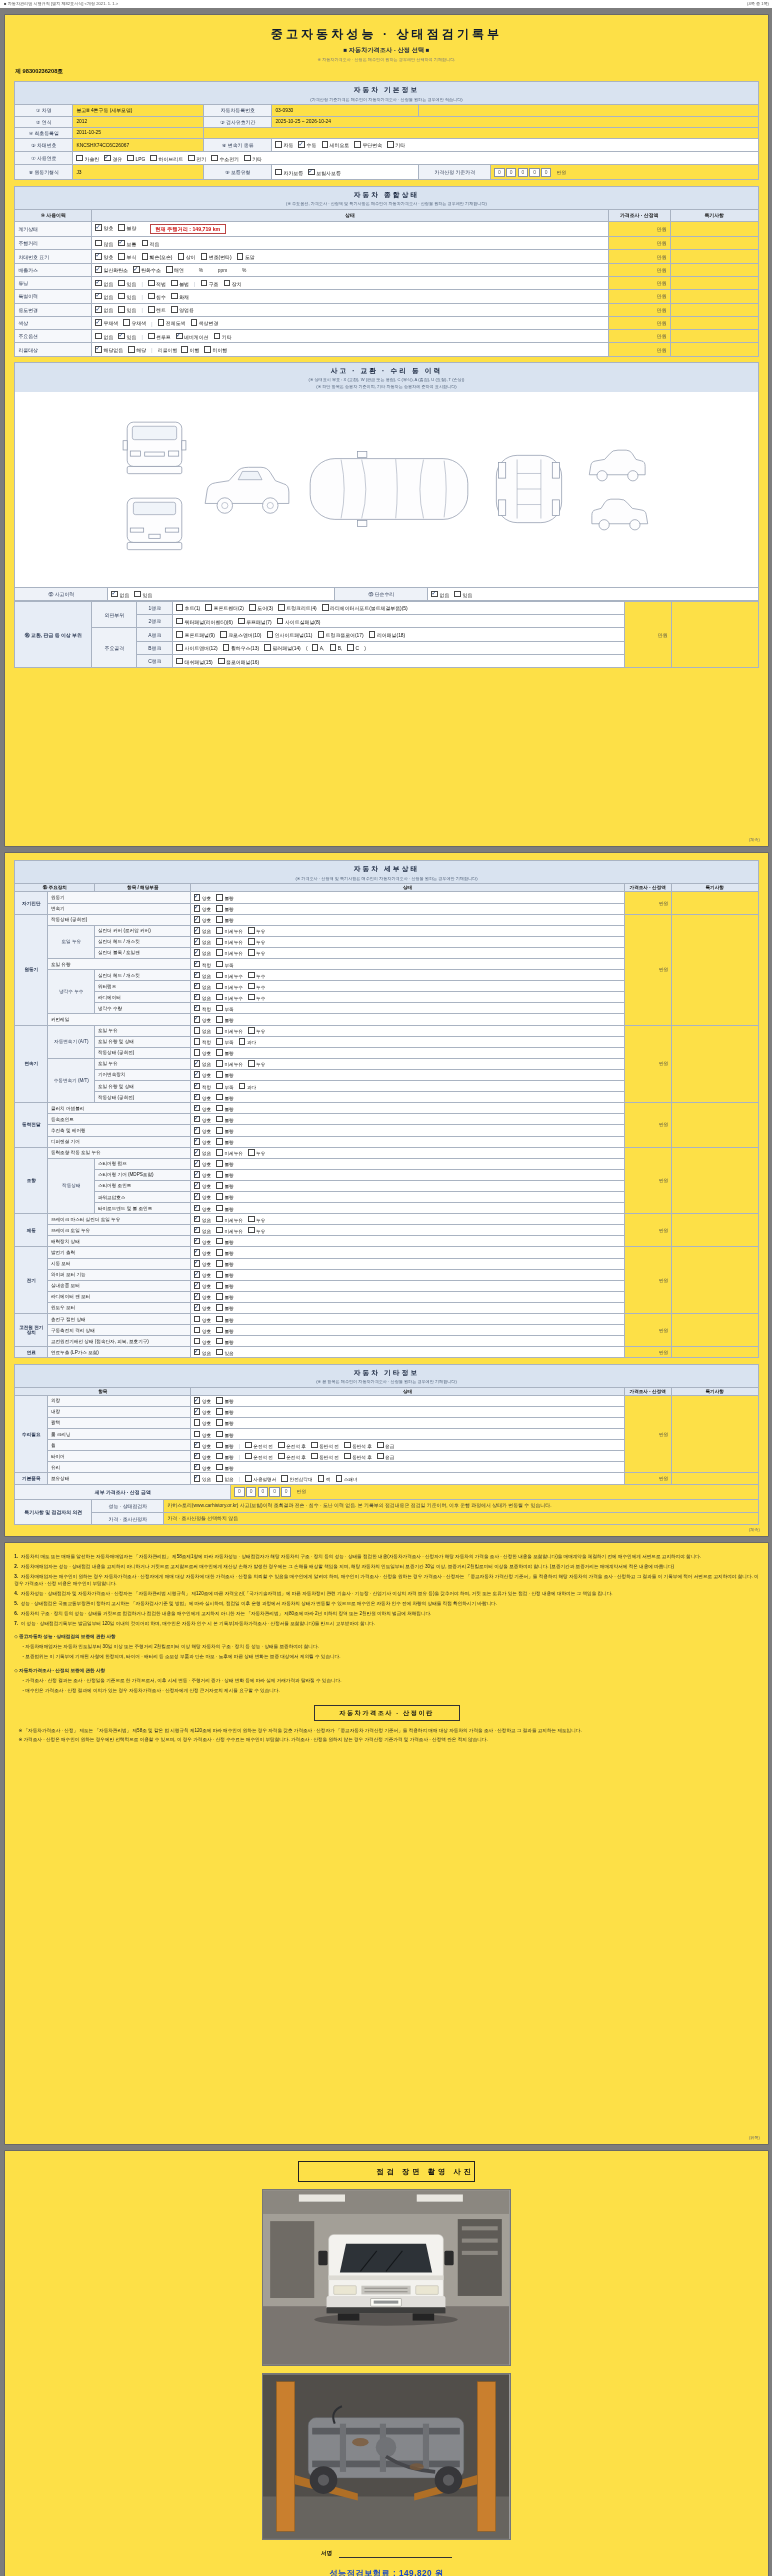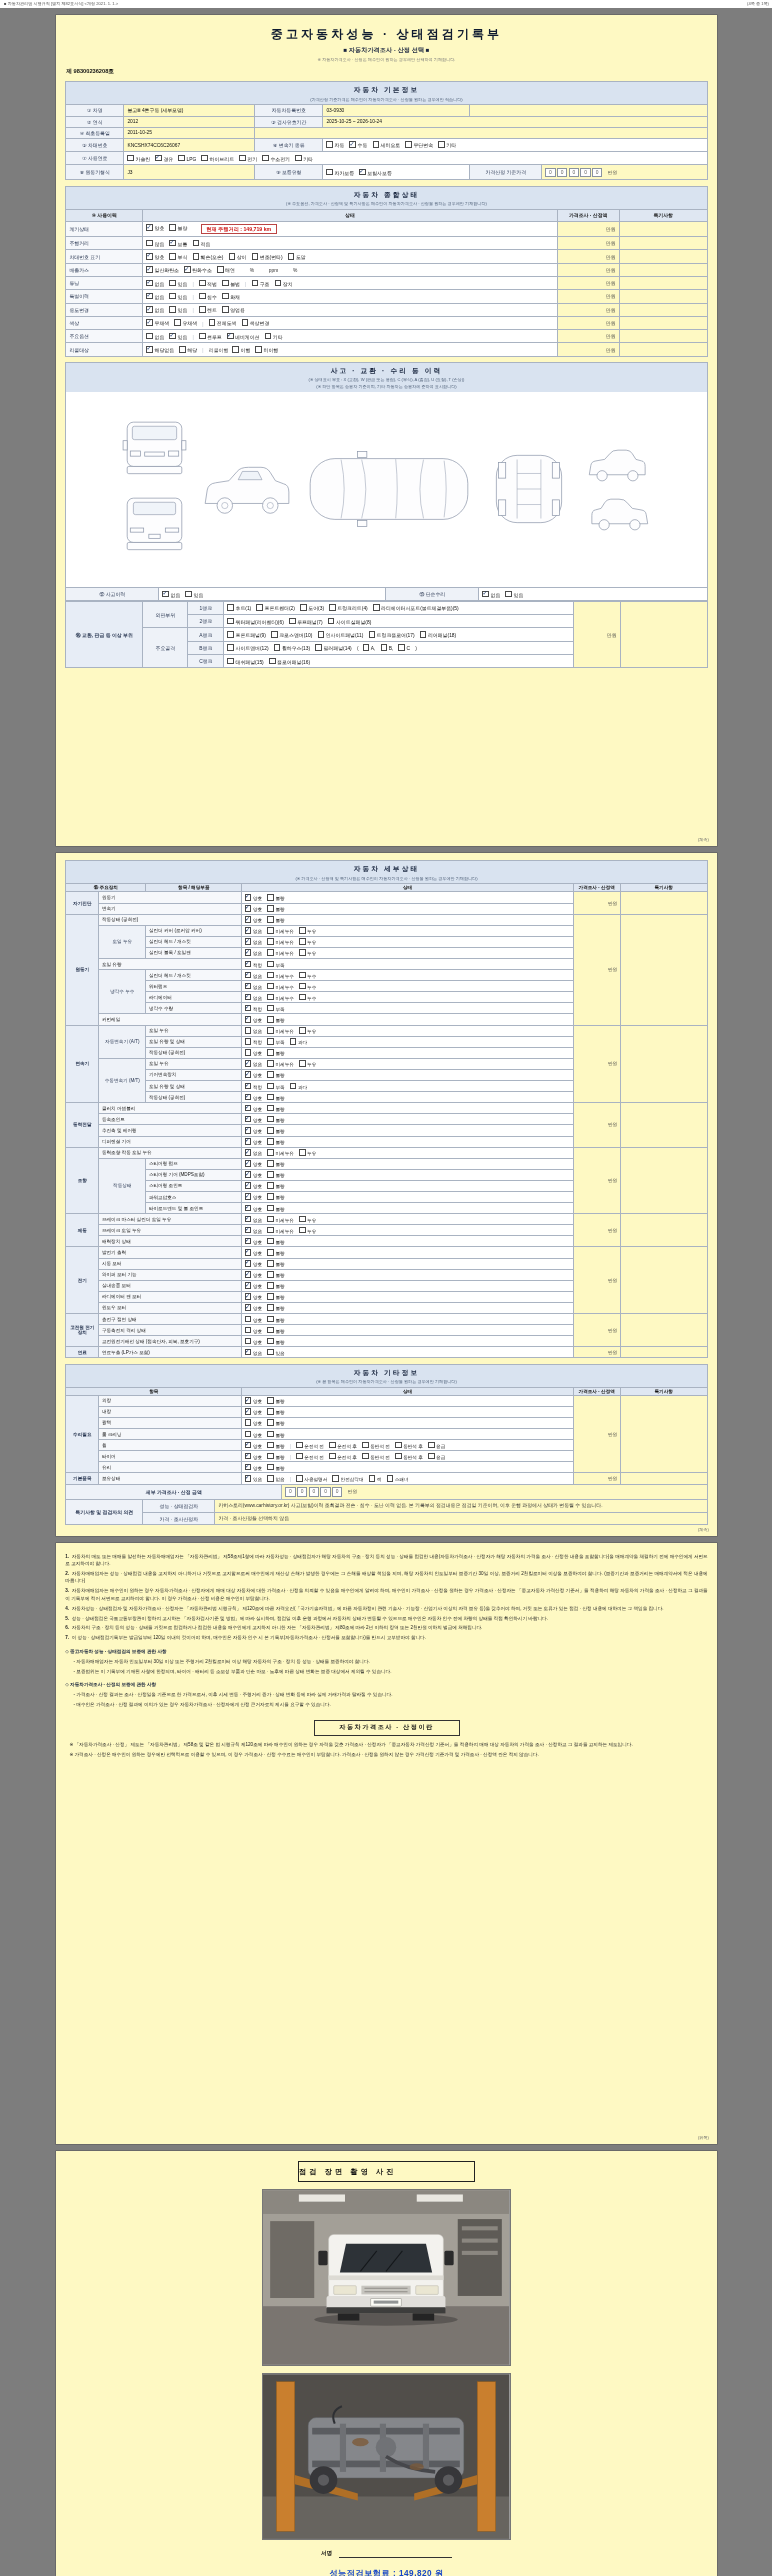--- a/index.html
+++ b/index.html
@@ -1,18 +1,18 @@
 <!DOCTYPE html>
 <html style="font-size:8.2px"><head>
 <meta charset="utf-8">
 <style>
   html,body{margin:0;padding:0}
   body{width:773px;height:2576px;background:#7d7d7d;font-family:"Liberation Sans","DejaVu Sans",sans-serif;color:#111;overflow:hidden}
   .topstrip{background:#fff;height:7.7px;font-size:4.1px;color:#555;padding:1px 4.1px;box-sizing:border-box;display:flex;justify-content:space-between}
-  .page{width:661px;margin:7.2px auto 0;background:#fef9c3;box-sizing:border-box;padding:7.2px 9.3px 10.3px;position:relative;box-shadow:0 0 0 0.5px #565656}
+  .page{width:763px;margin:7.2px auto 0;background:#fde047;box-sizing:border-box;padding:7.2px 9.3px 10.3px;position:relative;box-shadow:0 0 0 0.5px #565656}
   .p1{min-height:831px}.p2{min-height:660px}.p3{min-height:601px}.p4{min-height:433px}
   .title{font-size:12px;font-weight:700;text-align:center;letter-spacing:3.1px;color:#0f1b30;margin-top:4.1px}
   .subtitle{font-size:6.2px;font-weight:700;text-align:center;margin-top:3.1px;color:#1a2540}
   .subnote{font-size:4.1px;color:#777;text-align:center;margin-top:1.5px}
   .docno{font-size:5.7px;font-weight:700;margin:6.2px 0 3.1px 1px}
   .band{border:0.5px solid #a9b3c2;border-bottom:none;background:#d9e3f0;padding:3.1px 4.1px 2.6px;text-align:center;margin-top:5.2px}
   .band .bt{font-weight:700;font-size:6.7px;color:#17243d;letter-spacing:2.1px}
   .band .bnote{font-size:4.1px;color:#4f6078;margin-top:1.5px;letter-spacing:0}
   .t{width:100%;border-collapse:collapse;table-layout:fixed}
   .t td,.t th{border:0.5px solid #a9b3c2;padding:2.1px 3.1px;font-size:4.9px;vertical-align:middle;overflow:hidden}
@@ -35,21 +35,21 @@
   .dstack{display:flex;flex-direction:column;gap:7.2px;align-items:center}
   .pagemark{position:absolute;right:8.2px;bottom:4.1px;font-size:4.1px;color:#666}
   .optext{font-size:4.4px;line-height:1.5;color:#333}
   .ntitle{border:0.8px solid #333;text-align:center;font-weight:700;font-size:7.2px;letter-spacing:5.2px;padding:3.6px 0;margin:2.1px 0 7.2px}
   .notice{font-size:4.6px;line-height:1.6;margin:2.6px 0;color:#222;text-align:justify;display:block}
   .notice.head{font-weight:700;margin-top:6.2px;color:#14213a}
   .notice.sub{padding-left:8.2px}
   .nno{font-weight:700;margin-right:2.6px}
   .pbt{width:144px;margin:11.3px auto 5.2px;border:0.8px solid #333;text-align:center;font-weight:700;font-size:6.2px;padding:2.6px 0;letter-spacing:1.5px}
   .pline{font-size:4.6px;line-height:1.6;color:#222;text-align:justify;margin:2.6px 4.1px}
-  .photoband{width:175px;margin:3.1px auto 6.2px;border:1px solid #222;text-align:left;font-weight:700;font-size:7.2px;padding:4.1px 0;letter-spacing:3.1px}
+  .photoband{width:175px;margin:3.1px auto 6.2px;border:1px solid #222;text-align:right;font-weight:700;font-size:7.2px;padding:4.1px 0;letter-spacing:3.1px}
   .photo{width:247px;margin:7.2px auto 0;border:0.5px solid #777;background:#999;font-size:0;line-height:0}
   .sigarea{margin-top:10.3px;text-align:center;font-size:5.7px;font-weight:700}
   .sigline{display:inline-block;width:113px;border-bottom:0.5px solid #333;margin-left:5.2px;height:7.2px;vertical-align:bottom}
   .premium{color:#1646c8;font-weight:700;font-size:8.2px;text-align:center;margin-top:9.3px;letter-spacing:0.5px}
   .fine{font-size:4.1px;color:#555;text-align:center;margin-top:2.6px}
   svg .ln{stroke:#8d97aa;fill:#fdfdfe;stroke-width:1.4}
   svg .glass{stroke:#8d97aa;fill:#f0f4f9;stroke-width:1.2}
   svg .thin{stroke:#9aa3b4;fill:none;stroke-width:1.1}
 </style>
 </head>

